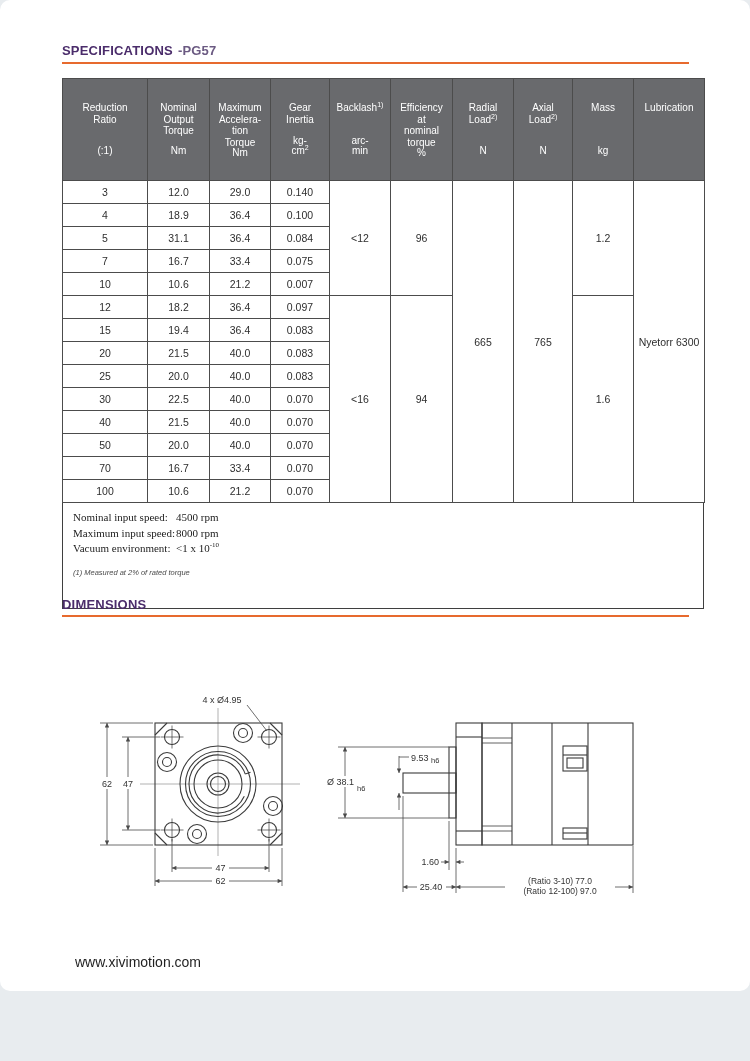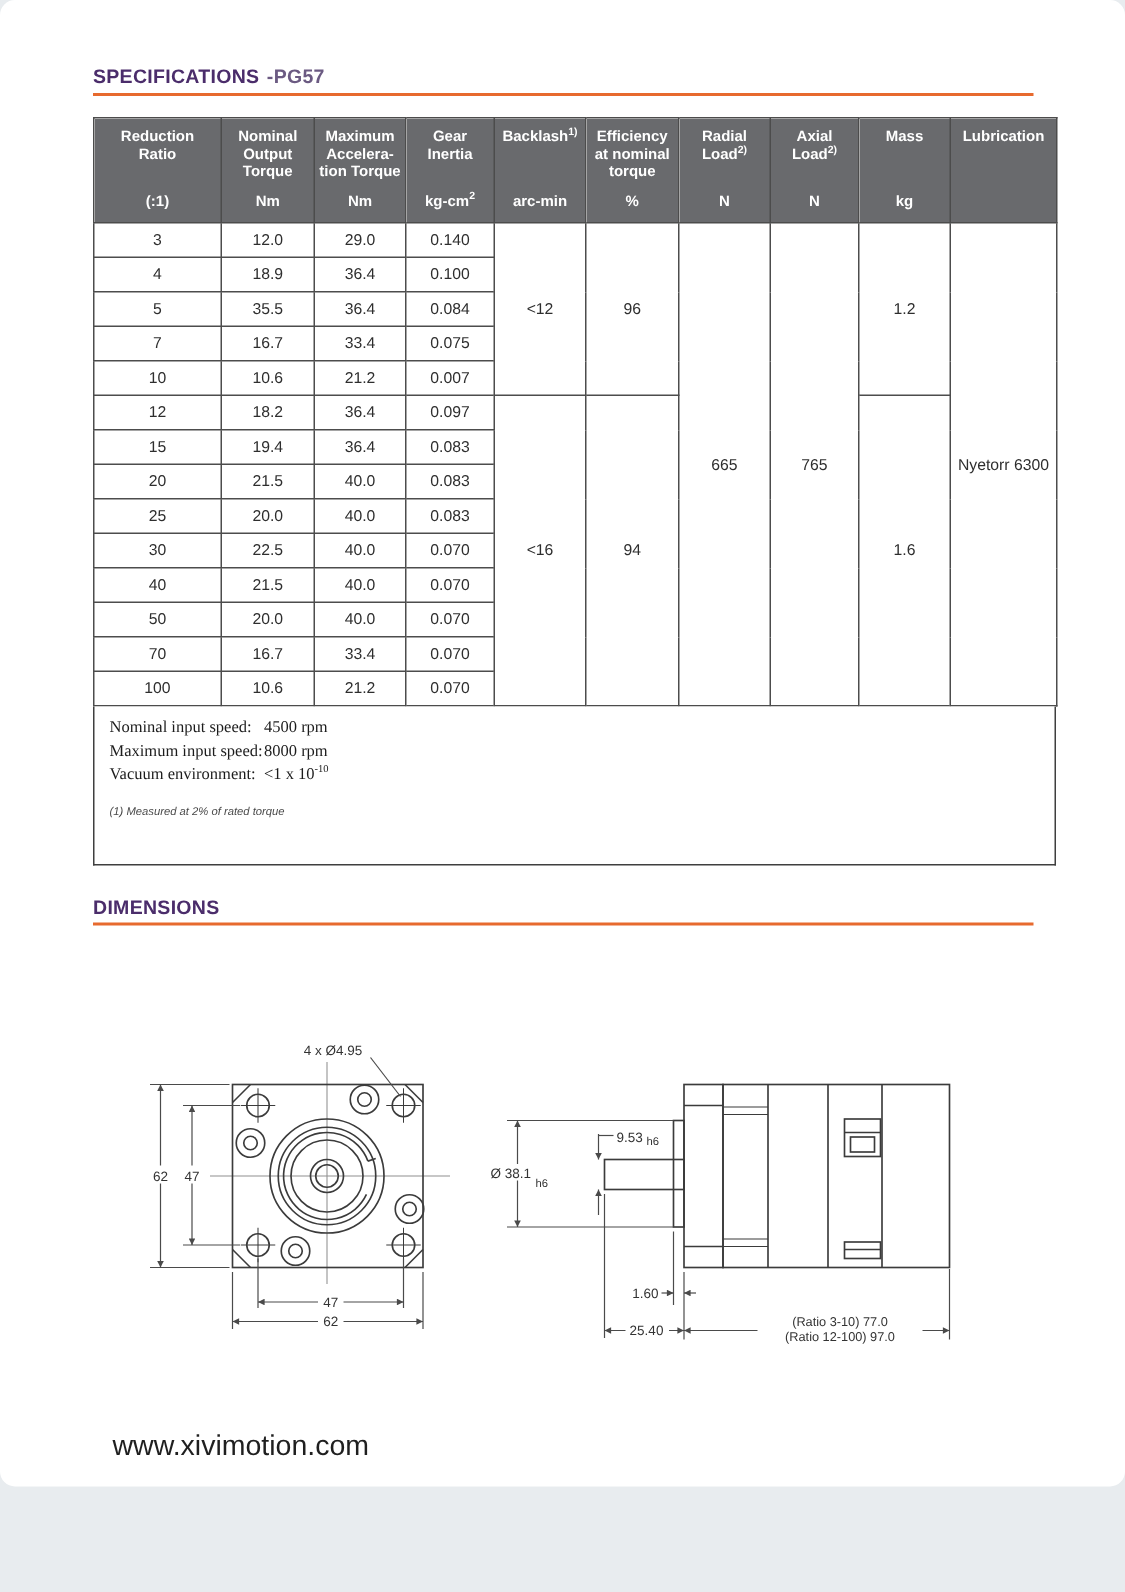--- a/index.html
+++ b/index.html
@@ -10,38 +10,38 @@
   .spec-heading{top:43px;}
   .dim-heading{top:597px;}
   .model-label{color:#6b5a82;font-weight:600;margin-left:5px;}
   .rule{position:absolute;left:62px;width:627px;height:2px;background:#e76a2e;}
   .spec-rule{top:62px;}
   .dim-rule{top:615px;}
 
   .table-block{position:absolute;left:62px;top:78px;width:642px;}
   table.spec-table{border-collapse:collapse;table-layout:fixed;width:642px;font-size:10.5px;color:#2e2e2e;}
   .spec-table th,.spec-table td{border:1px solid #4c4c4c;text-align:center;padding:0;overflow:hidden;}
-  .spec-table thead th{background:#696a6d;color:#ffffff;font-weight:bold;font-size:10px;padding:0;margin-top:11px;}
+  .spec-table thead th{background:#696a6d;color:#ffffff;font-weight:normal;font-size:10px;padding:16px;margin-top:11px;}
   .th-wrap{display:flex;flex-direction:column;justify-content:space-between;align-items:center;height:69px;padding:7px 1px 8px;box-sizing:border-box;line-height:11.5px;}
   .th-unit{line-height:10px;}
   .spec-table tbody td{height:22px;background:#ffffff;}
   sup{font-size:7px;vertical-align:super;line-height:0;}
 
   .notes-box{border:1px solid #3f3f3f;border-top:none;width:642px;height:106px;box-sizing:border-box;padding:7px 10px;background:#fff;}
   .note-line{font-size:11px;line-height:15.5px;color:#1c1c1c;font-family:Liberation Serif, serif;}
   .note-label{display:inline-block;width:103px;}
   .footnotes{margin-top:11px;font-size:7.5px;line-height:10px;color:#4a4a4a;font-style:italic;}
 
   .drawing-svg{position:absolute;left:80px;top:670px;}
   .dim-text{font-size:9px;fill:#333333;font-family:"Liberation Sans","DejaVu Sans",sans-serif;}
   .dim-text-small{font-size:7.5px;fill:#333333;font-family:"Liberation Sans","DejaVu Sans",sans-serif;}
   .dim-text-ratio{font-size:8.5px;fill:#333333;font-family:"Liberation Sans","DejaVu Sans",sans-serif;}
 
   .footer-line{position:absolute;left:0;top:991px;width:750px;height:1px;background:#dcdcdc;}
-  .footer-url{position:absolute;left:75px;top:954px;font-size:19px;color:#1f1f1f;}
+  .footer-url{position:absolute;left:75px;top:954px;font-size:14px;color:#1f1f1f;}
   .page-number{position:absolute;right:54px;top:1012px;font-size:14px;color:#1f1f1f;}
 </style>
 </head>
 <body>
 
 <div class="page">
 
   <div class="section-heading spec-heading">
     <span>SPECIFICATIONS</span><span class="model-label">-PG57</span>
   </div>
@@ -169,21 +169,21 @@
             <td rowspan="14">Nyetorr 6300</td>
           </tr>
           <tr>
             <td>4</td>
             <td>18.9</td>
             <td>36.4</td>
             <td>0.100</td>
           </tr>
           <tr>
             <td>5</td>
-            <td>35.5</td>
+            <td>31.1</td>
             <td>36.4</td>
             <td>0.084</td>
           </tr>
           <tr>
             <td>7</td>
             <td>16.7</td>
             <td>33.4</td>
             <td>0.075</td>
           </tr>
           <tr>

